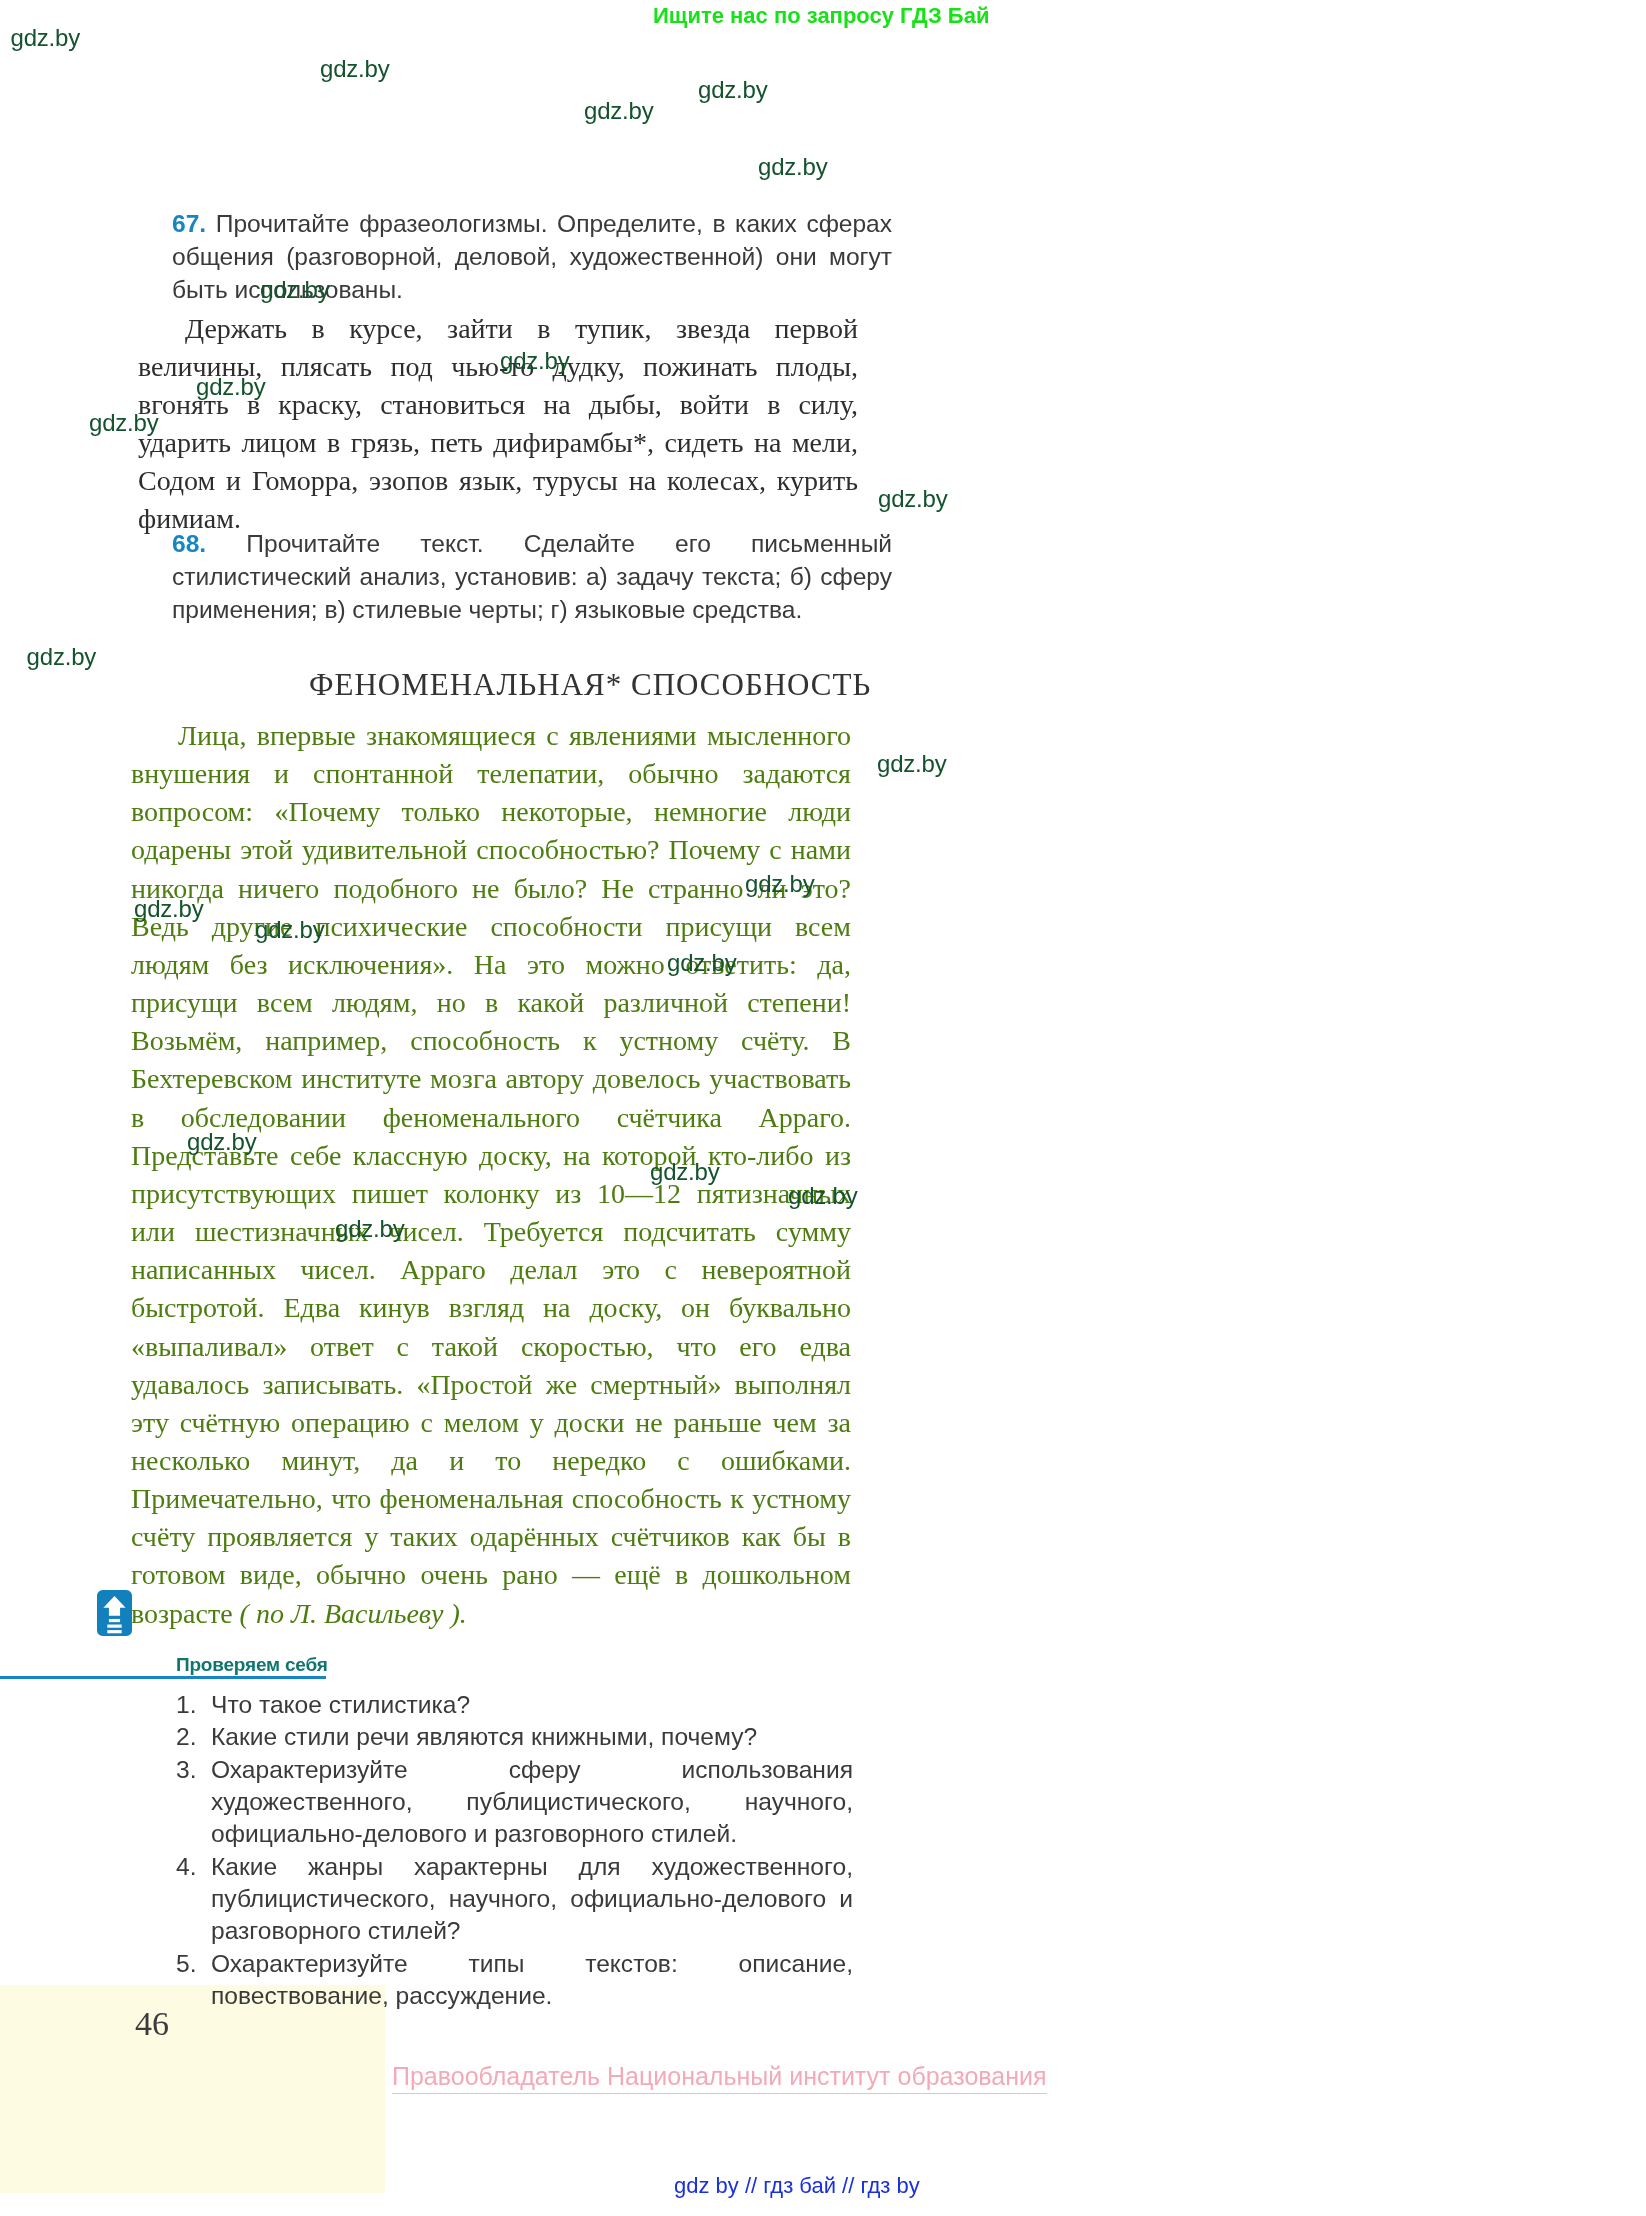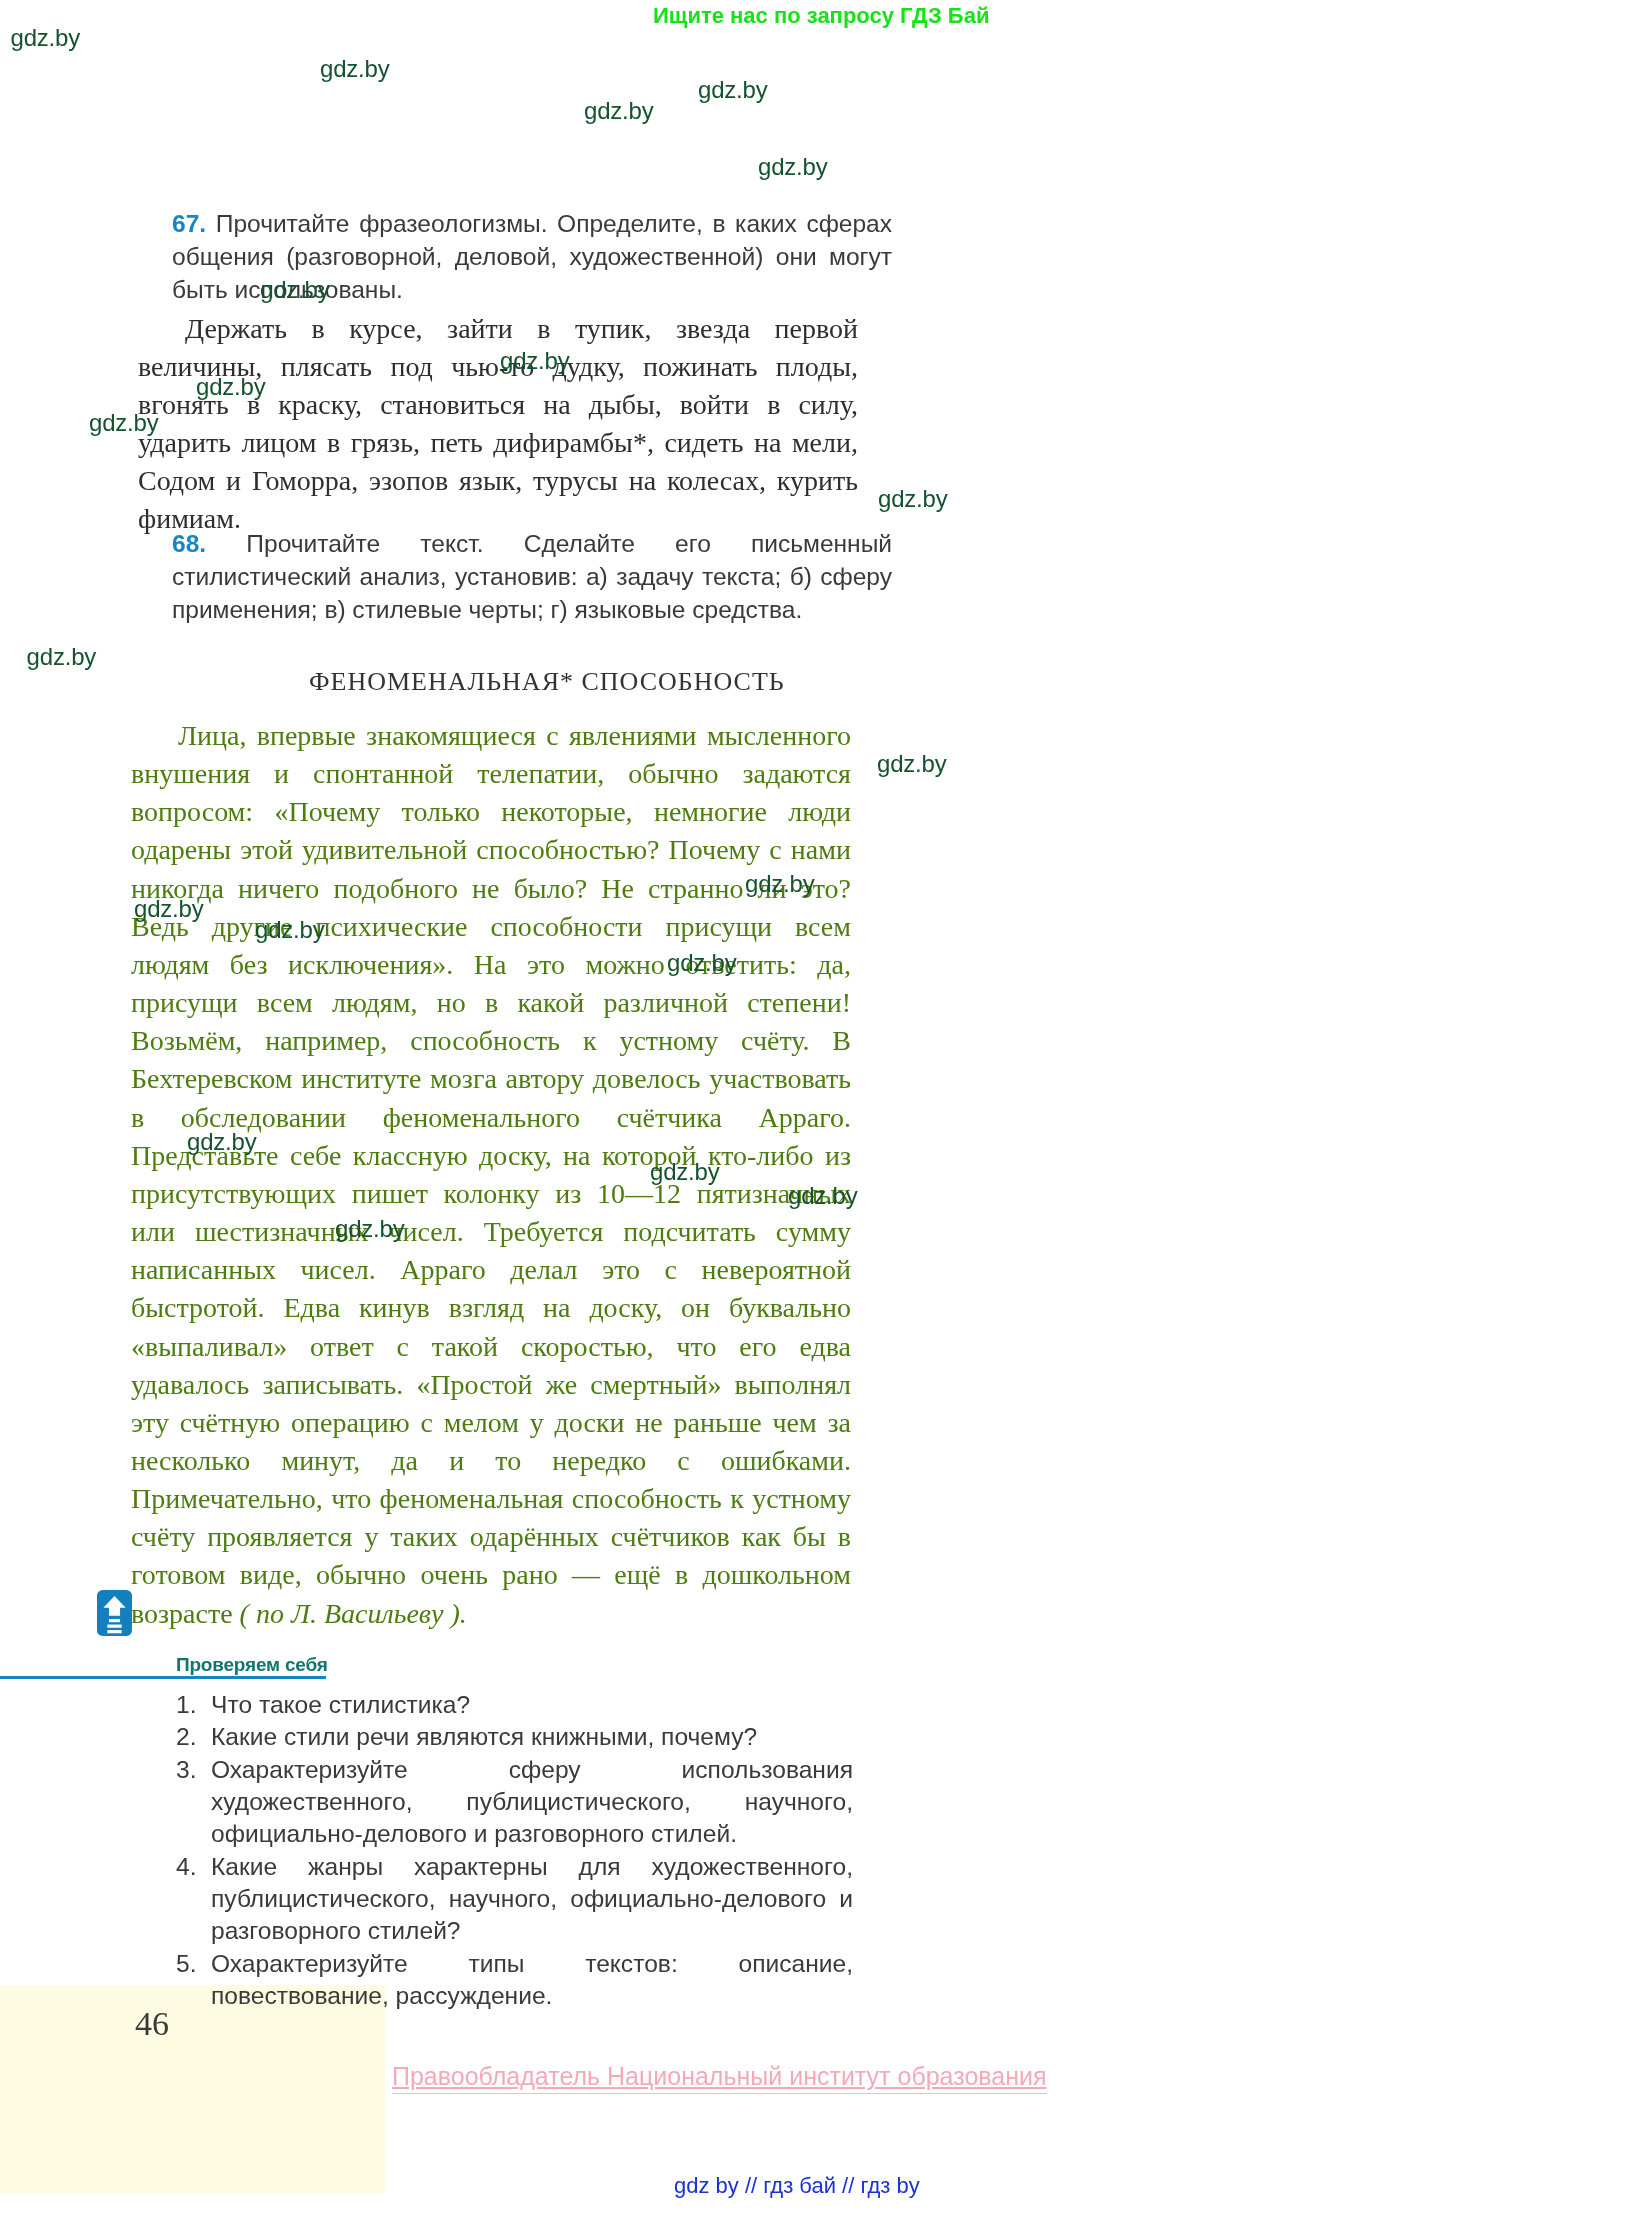--- a/index.html
+++ b/index.html
@@ -72,21 +72,21 @@
     line-height: 1.36;
     color: #2e2e2e;
     text-align: justify;
     text-align-last: left;
     margin-left: 7px;
   }
 
   .heading {
     position: absolute;
     font-family: "Liberation Serif", serif;
-    font-size: 26px;
+    font-size: 31px;
     letter-spacing: 1px;
     color: #333333;
     white-space: nowrap;
   }
 
   .passage {
     position: absolute;
     font-family: "Liberation Serif", serif;
     font-size: 28px;
     line-height: 1.363;
@@ -160,21 +160,20 @@
 
   .copyright {
     position: absolute;
     left: 392px;
     top: 2062px;
     font-size: 25px;
     color: #f4a9b8;
     white-space: nowrap;
     border-bottom: 1.6px solid #f6b9c6;
     padding-bottom: 1.6px;
-    text-decoration: underline;
   }
 
   .footer {
     position: absolute;
     left: 674px;
     top: 2173px;
     font-size: 22px;
     color: #1a30d8;
     white-space: nowrap;
   }

